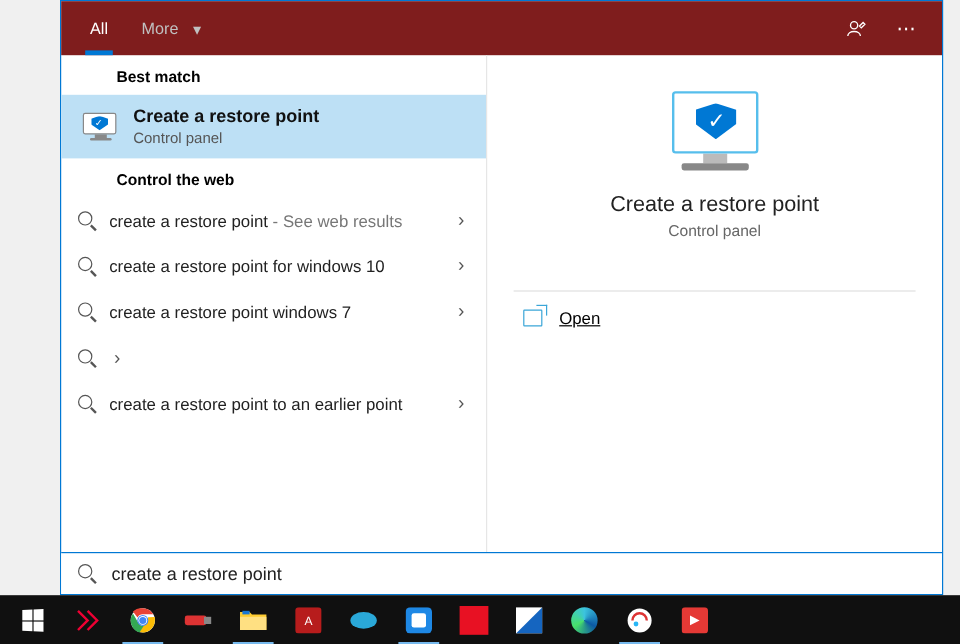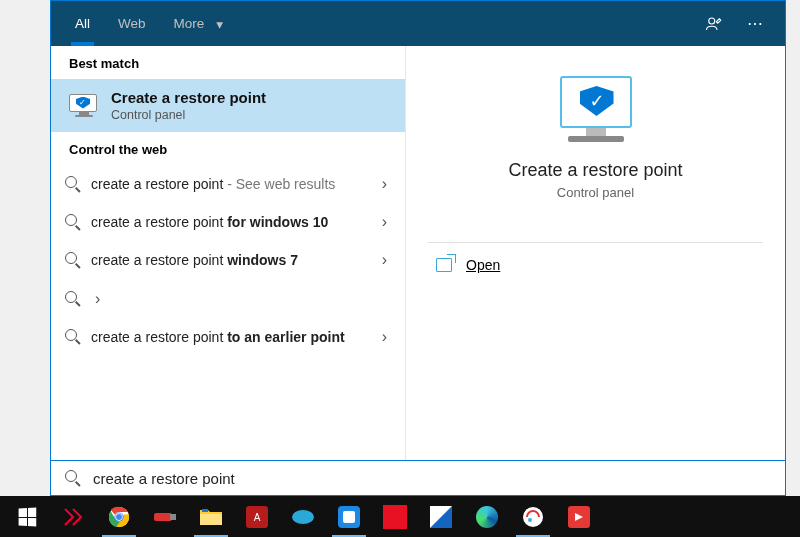--- a/index.html
+++ b/index.html
@@ -5,21 +5,21 @@
     * { margin: 0; padding: 0; box-sizing: border-box; font-family: "Segoe UI", sans-serif; }
     body { width: 800px; height: 537px; background: #f0f0f0; overflow: hidden; position: relative; }
     
     .search-panel {
       position: absolute; top: 0; left: 50px; width: 736px; height: 496px;
       background: #fff; border: 1px solid #0078d4;
       display: flex; flex-direction: column;
     }
     
     .tabs-bar {
-      height: 45px; background: #0c4a6e; display: flex; align-items: stretch;
+      height: 45px; background: #7f1d1d; display: flex; align-items: stretch;
       padding: 0 10px; color: #fff;
     }
     .tab {
       padding: 0 14px; display: flex; align-items: center; font-size: 13.5px;
       color: #c0c0c0; cursor: pointer; position: relative;
     }
     .tab.active { color: #fff; }
     .tab.active::after {
       content: ""; position: absolute; bottom: 0; left: 10px; right: 10px;
       height: 4px; background: #0078d4;
@@ -28,21 +28,21 @@
     .tabs-spacer { flex: 1; }
     .header-icon { padding: 0 12px; display: flex; align-items: center; color: #fff; cursor: pointer; font-size: 16px; }
     
     .panel-body { flex: 1; display: flex; min-height: 0; }
     
     .left-col {
       width: 355px; border-right: 1px solid #e6e6e6; display: flex; flex-direction: column;
       font-size: 14px;
     }
     .section-header {
-      font-weight: 600; font-size: 13px; padding: 10px 18px 8px;
+      font-weight: 600; font-size: 13px; padding: 10px 18px 8px; margin-left: 28px;
     }
     .best-match-item {
       display: flex; align-items: center; gap: 12px;
       padding: 10px 18px; background: #bde0f5; cursor: pointer;
     }
     .bm-icon {
       width: 30px; height: 24px; position: relative; flex-shrink: 0;
     }
     .bm-monitor {
       width: 28px; height: 18px; border: 1px solid #888; border-radius: 2px;
@@ -69,21 +69,21 @@
     .search-glyph::before {
       content: ""; position: absolute; width: 10px; height: 10px; border: 1.5px solid #555;
       border-radius: 50%; top: 0; left: 0;
     }
     .search-glyph::after {
       content: ""; position: absolute; width: 6px; height: 1.5px; background: #555;
       transform: rotate(45deg); bottom: 2px; right: 0;
     }
     .web-text { flex: 1; font-size: 14px; color: #222; line-height: 1.3; }
     .web-text .light { color: #777; margin-top: 20px; }
-    .web-text b { font-weight: 700; }
+    .web-text b { font-weight: 400; }
     .chevron {
       font-size: 16px; color: #555; padding: 0 4px;
     }
     
     .right-col { flex: 1; display: flex; flex-direction: column; align-items: stretch; }
     .detail-hero {
       display: flex; flex-direction: column; align-items: center; padding: 30px 20px 24px;
     }
     .hero-monitor {
       width: 72px; height: 52px; border: 2px solid #56beec; background:#fff;
@@ -138,21 +138,20 @@
     .sq { width: 24px; height: 24px; }
     .red { background: #e81123; }
     .edge-ico { width:22px; height:22px; border-radius:50%; background: conic-gradient(#3cc4de, #0c59a4, #48e06a, #3cc4de); }
   </style>
 </head>
 <body>
 
 <div class="search-panel">
   <div class="tabs-bar">
     <div class="tab active">All</div>
-    <div class="tab">Web</div>
     <div class="tab tab-more">
       <span>More</span>
       <span>▾</span>
     </div>
     <div class="tabs-spacer"></div>
     <div class="header-icon">
       <svg width="18" height="18" viewBox="0 0 24 24" fill="none" stroke="#fff" stroke-width="1.5">
           <circle cx="9" cy="8" r="4"></circle>
           <path d="M2 20c0-3 3-5 7-5s7 2 7 5"></path>
           <path d="M19 5l2 2-4 4-2-2z"></path>

